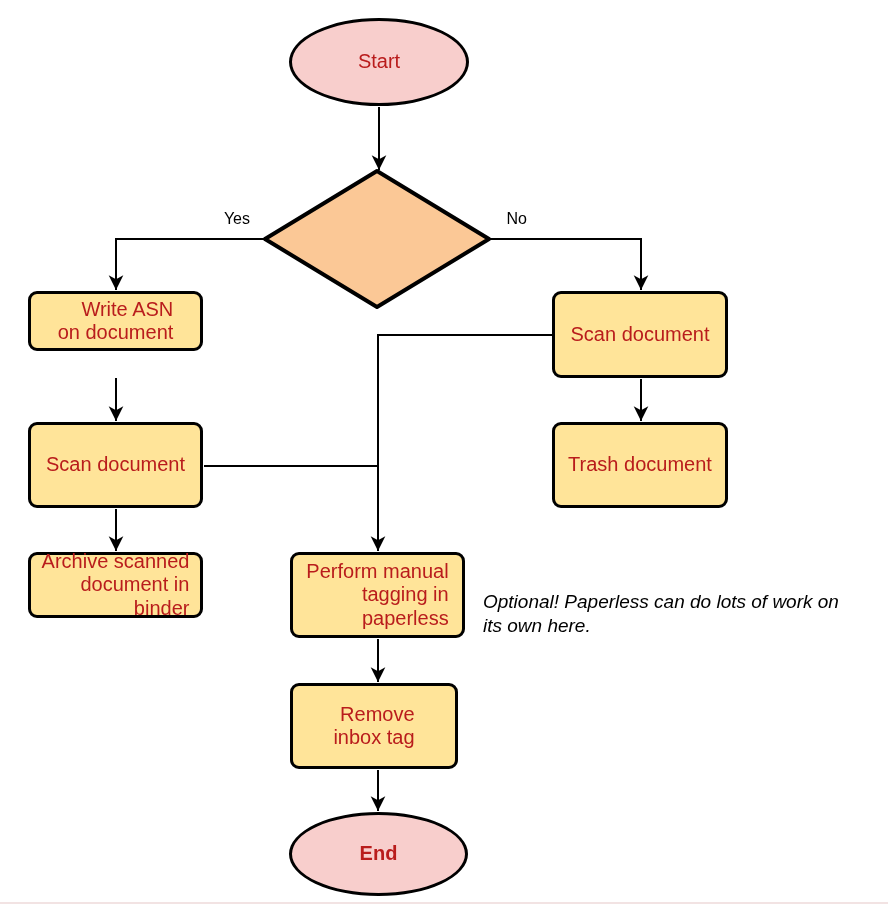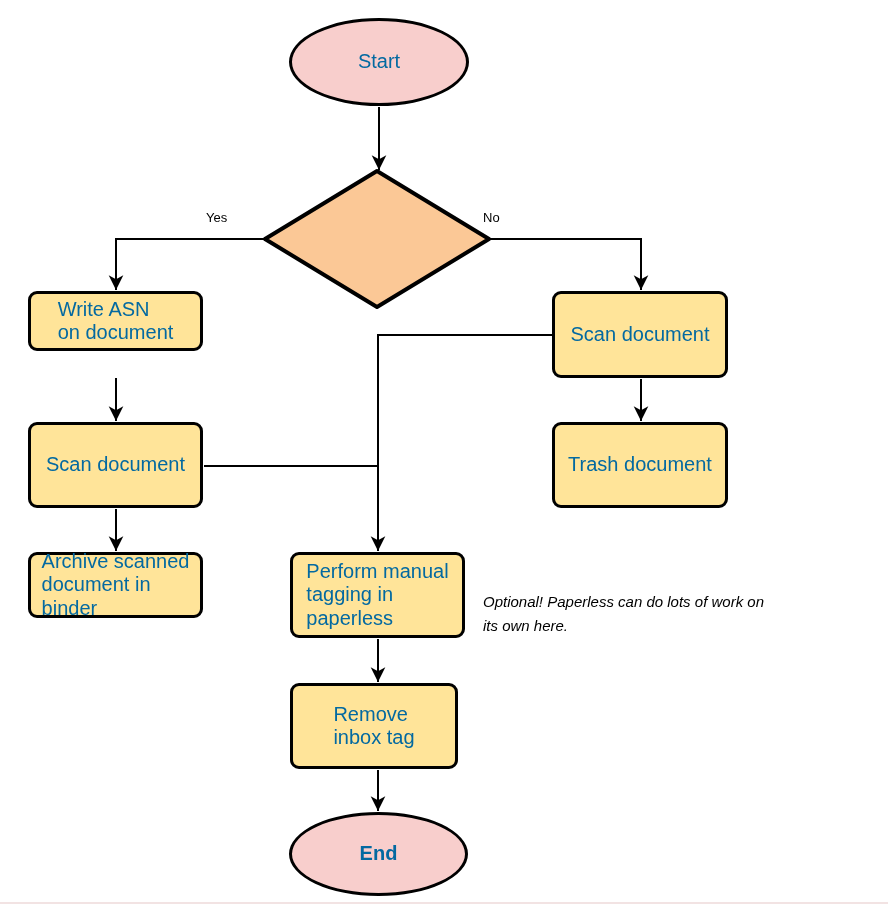--- a/index.html
+++ b/index.html
@@ -15,49 +15,49 @@
     background:#ffffff;
     font-family:"Liberation Sans",sans-serif;
     color:#000;
     overflow:hidden;
   }
   svg.layer{position:absolute;left:0;top:0;width:888px;height:907px;}
   .node{
     position:absolute;
     box-sizing:border-box;
     display:flex;align-items:center;justify-content:center;
-    text-align:left;
+    text-align:right;
     white-space:pre-line;
     font-size:20px;line-height:1.17;
-    color:#0369a1;
+    color:#b91c1c;
   }
   .terminal{
     background:var(--terminal-fill);
     border:3.5px solid var(--stroke);
     border-radius:50%;
   }
   .process{
     background:var(--process-fill);
     border:3px solid var(--stroke);
     border-radius:9px;
   }
   .decision-label{
     position:absolute;
     display:flex;align-items:center;justify-content:center;
     text-align:center;white-space:pre-line;
     font-size:20px;line-height:1.16;
   }
   .edge-label{
     position:absolute;
-    font-size:13px;
-    text-align:left;
+    font-size:16px;
+    text-align:right;
   }
   .note{
     position:absolute;
-    font-size:15px;line-height:24px;
+    font-size:19px;line-height:24px;
     font-style:italic;
     white-space:pre-line;
   }
   
   .n-start        {left:289px;top:18px; width:180px;height:88px;}
   .n-write-asn    {left:28px; top:291px;width:175px;height:60px;}
   .n-scan-left    {left:28px; top:422px;width:175px;height:86px;}
   .n-archive      {left:28px; top:552px;width:175px;height:66px;}
   .n-scan-right   {left:552px;top:291px;width:176px;height:87px;}
   .n-trash        {left:552px;top:422px;width:176px;height:86px;}

